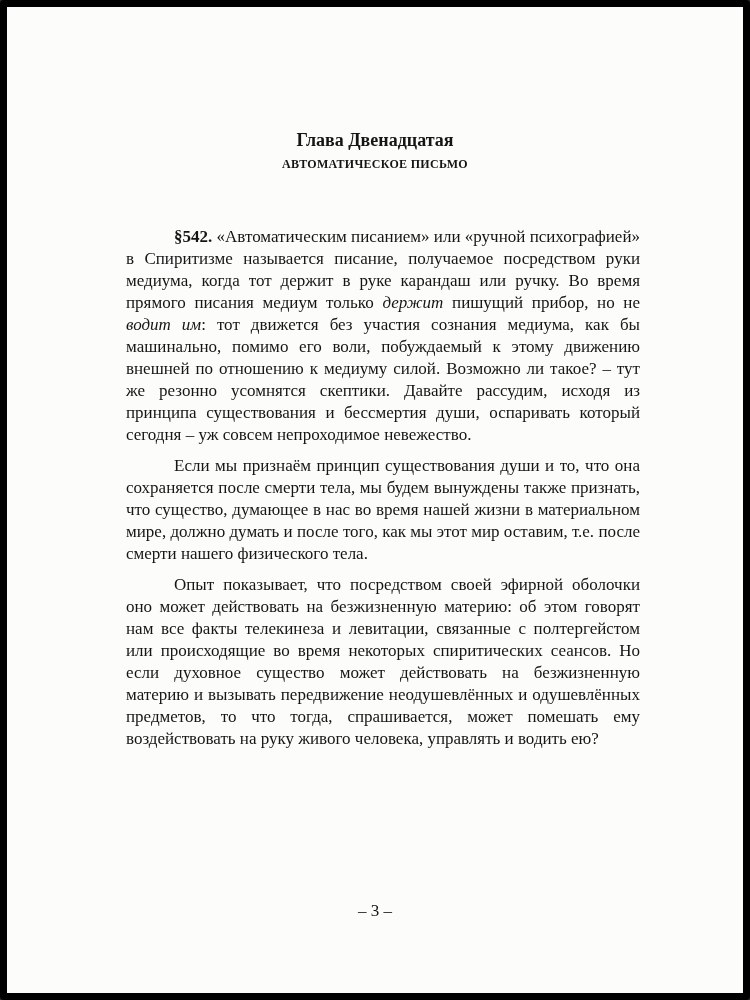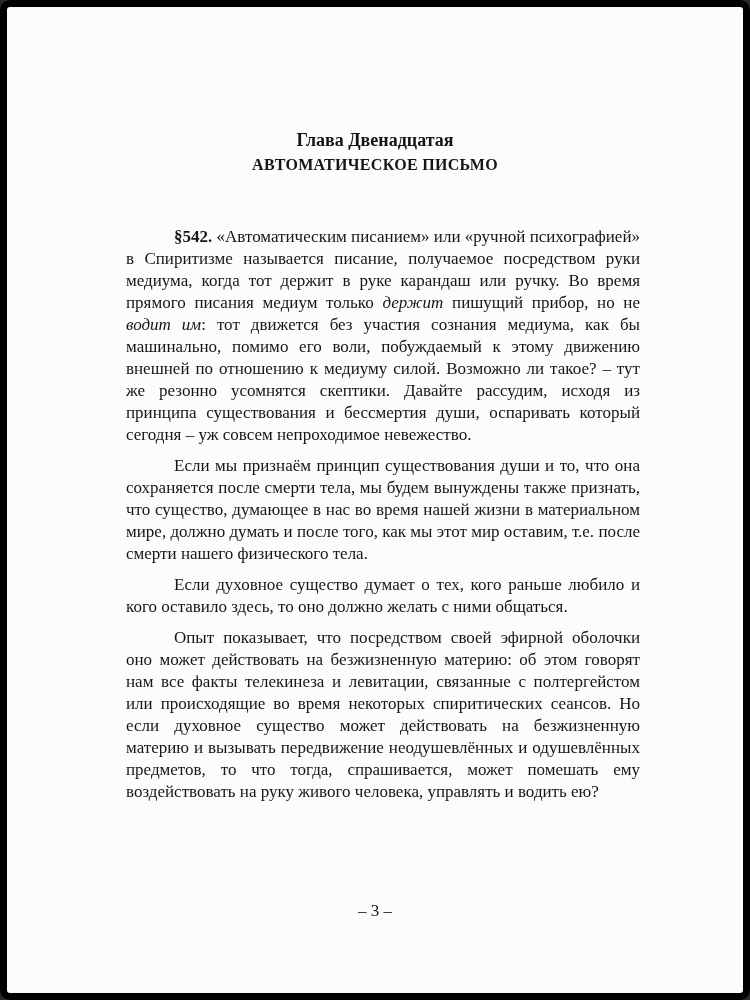--- a/index.html
+++ b/index.html
@@ -7,39 +7,39 @@
     padding: 0;
     background: #2a2a2a;
   }
   .page {
     position: relative;
     width: 750px;
     height: 1000px;
     box-sizing: border-box;
     background: #fcfcfa;
     border: 7px solid #000;
-    border-radius: 10px;
+    border-radius: 4px;
     font-family: "Liberation Serif", "DejaVu Serif", serif;
     color: #151515;
     overflow: hidden;
   }
   .chapter-heading {
     position: absolute;
     top: 122px;
     left: 0;
     width: 100%;
     text-align: center;
     font-weight: bold;
   }
   .chapter-number {
     font-size: 18px;
     line-height: 23px;
   }
   .chapter-title {
-    font-size: 16px;
+    font-size: 12px;
     line-height: 25px;
     letter-spacing: 0.3px;
   }
   .body-text {
     position: absolute;
     top: 210px;
     left: 110px;
     width: 532px;
     font-size: 17px;
     line-height: 22px;
@@ -67,19 +67,18 @@
 <div class="page">
 
   <div class="chapter-heading">
     <div class="chapter-number">Глава Двенадцатая</div>
     <div class="chapter-title">АВТОМАТИЧЕСКОЕ ПИСЬМО</div>
   </div>
 
   <div class="body-text">
     <p><span class="bd">§542.</span><span> «Автоматическим писанием» или «ручной психографией» в Спиритизме называется писание, получаемое посредством руки медиума, когда тот держит в руке карандаш или ручку. Во время прямого писания медиум только </span><span class="it">держит</span><span> пишущий прибор, но не </span><span class="it">водит им</span><span>: тот движется без участия сознания медиума, как бы машинально, помимо его воли, побуждаемый к этому движению внешней по отношению к медиуму силой. Возможно ли такое? – тут же резонно усомнятся скептики. Давайте рассудим, исходя из принципа существования и бессмертия души, оспаривать который сегодня – уж совсем непроходимое невежество.</span></p>
     <p><span>Если мы признаём принцип существования души и то, что она сохраняется после смерти тела, мы будем вынуждены также признать, что существо, думающее в нас во время нашей жизни в материальном мире, должно думать и после того, как мы этот мир оставим, т.е. после смерти нашего физического тела.</span></p>
-    <p><span>Если духовное существо думает о тех, кого раньше любило и кого оставило здесь, то оно должно желать с ними общаться.</span></p>
     <p><span>Опыт показывает, что посредством своей эфирной оболочки оно может действовать на безжизненную материю: об этом говорят нам все факты телекинеза и левитации, связанные с полтергейстом или происходящие во время некоторых спиритических сеансов. Но если духовное существо может действовать на безжизненную материю и вызывать передвижение неодушевлённых и одушевлённых предметов, то что тогда, спрашивается, может помешать ему воздействовать на руку живого человека, управлять и водить ею?</span></p>
   </div>
 
   <div class="page-number">– 3 –</div>
 
 </div>
 
 </body></html>

